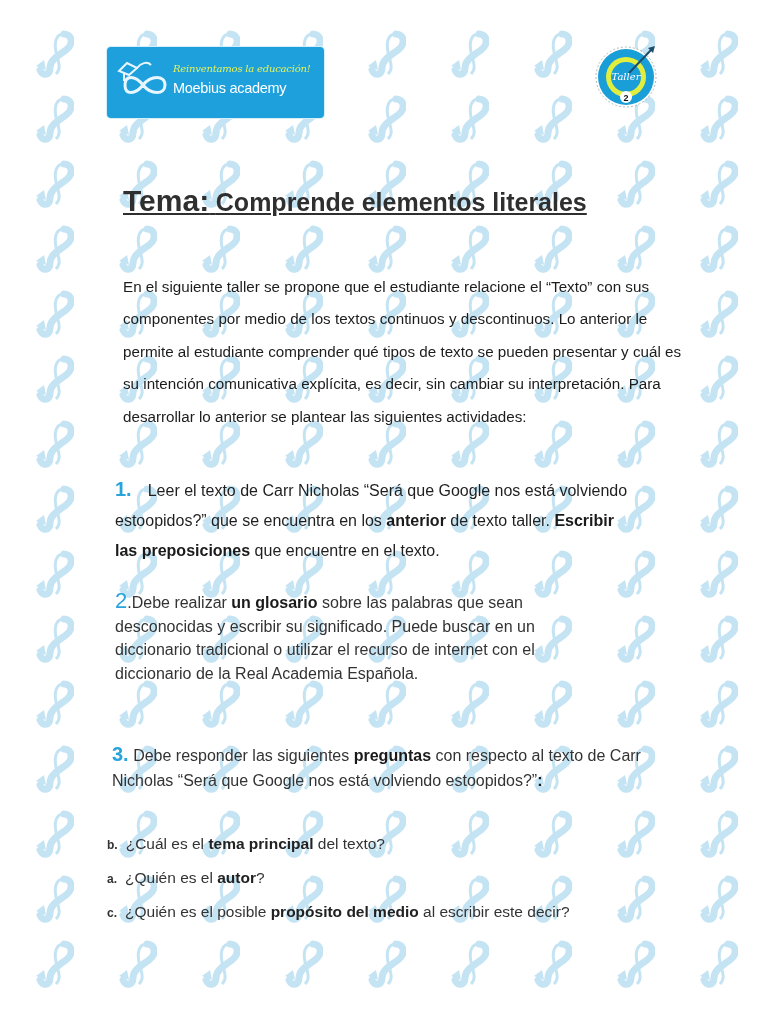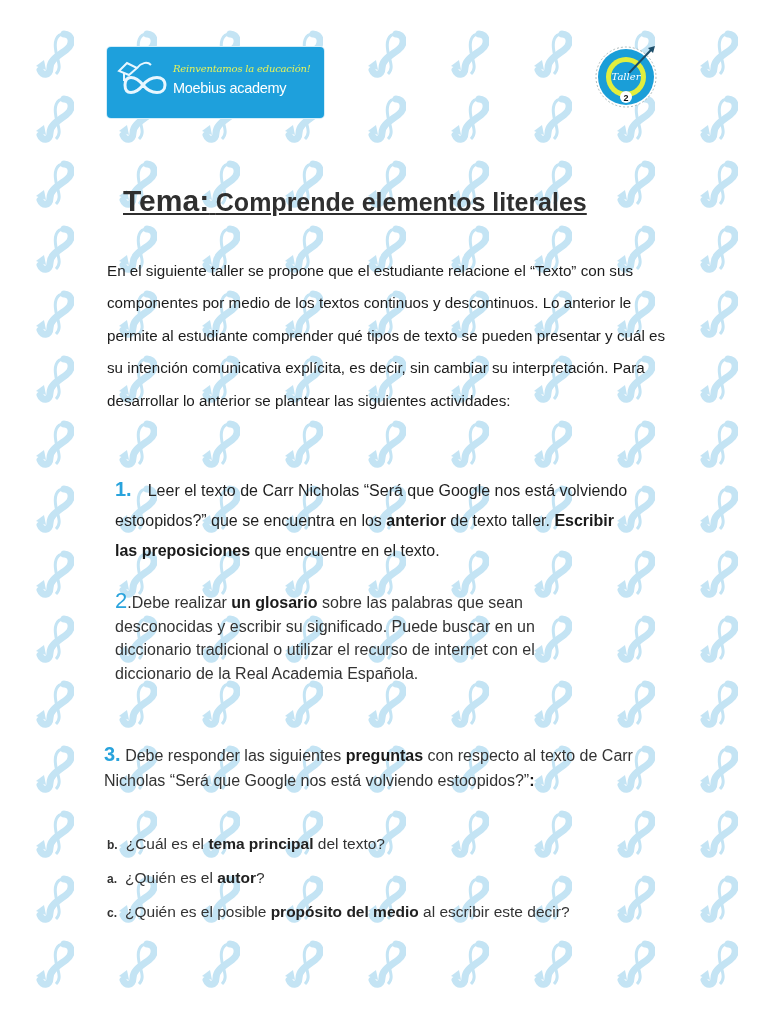--- a/index.html
+++ b/index.html
@@ -37,31 +37,31 @@
   .title .num { color: #000; }
   .theme {
     position: absolute; left: 107px; top: 164px; width: 470px; margin: 16px;
     font-weight: bold; color: #2f2f2f; line-height: 42px; text-decoration: underline;
   }
   .theme .lbl { font-size: 30px; }
   .theme .val { font-size: 25px; }
 
   .intro {
     position: absolute; left: 107px; top: 255px; width: 560px;
-    font-size: 15.2px; line-height: 32.4px; color: #1c1c1c; margin: 0;
+    font-size: 15.2px; line-height: 32.4px; color: #1c1c1c; margin: 16px;
   }
 
   .act { position: absolute; left: 115px; width: 520px; font-size: 16px; color: #1f1f1f; margin: 0; }
   .act .n { color: #29a3dc; font-weight: bold; font-size: 20px; }
   .act b { color: #1a1a1a; }
   .act1 { top: 474px; line-height: 30px; width: 520px; }
   .act1 .n { margin-right: 16px; }
   .act2 { top: 589px; left: 115px; line-height: 23.5px; width: 470px; color: #333; }
   .act2 .n { font-size: 22px; font-weight: normal; }
-  .act3 { top: 742px; left: 104px; line-height: 25px; width: 560px; color: #333; }
+  .act3 { top: 742px; left: 112px; line-height: 25px; width: 560px; color: #333; }
   .act3 .n { font-size: 20px; }
 
   .questions { position: absolute; left: 107px; top: 832px; margin: 0; padding: 0; list-style: none; font-size: 15.5px; color: #333; }
   .questions li { height: 34px; line-height: 24px; }
   .questions .letter { font-size: 12px; font-weight: bold; margin-right: 8px; }
   .questions b { color: #222; }
 </style>
 </head>
 <body>
 

